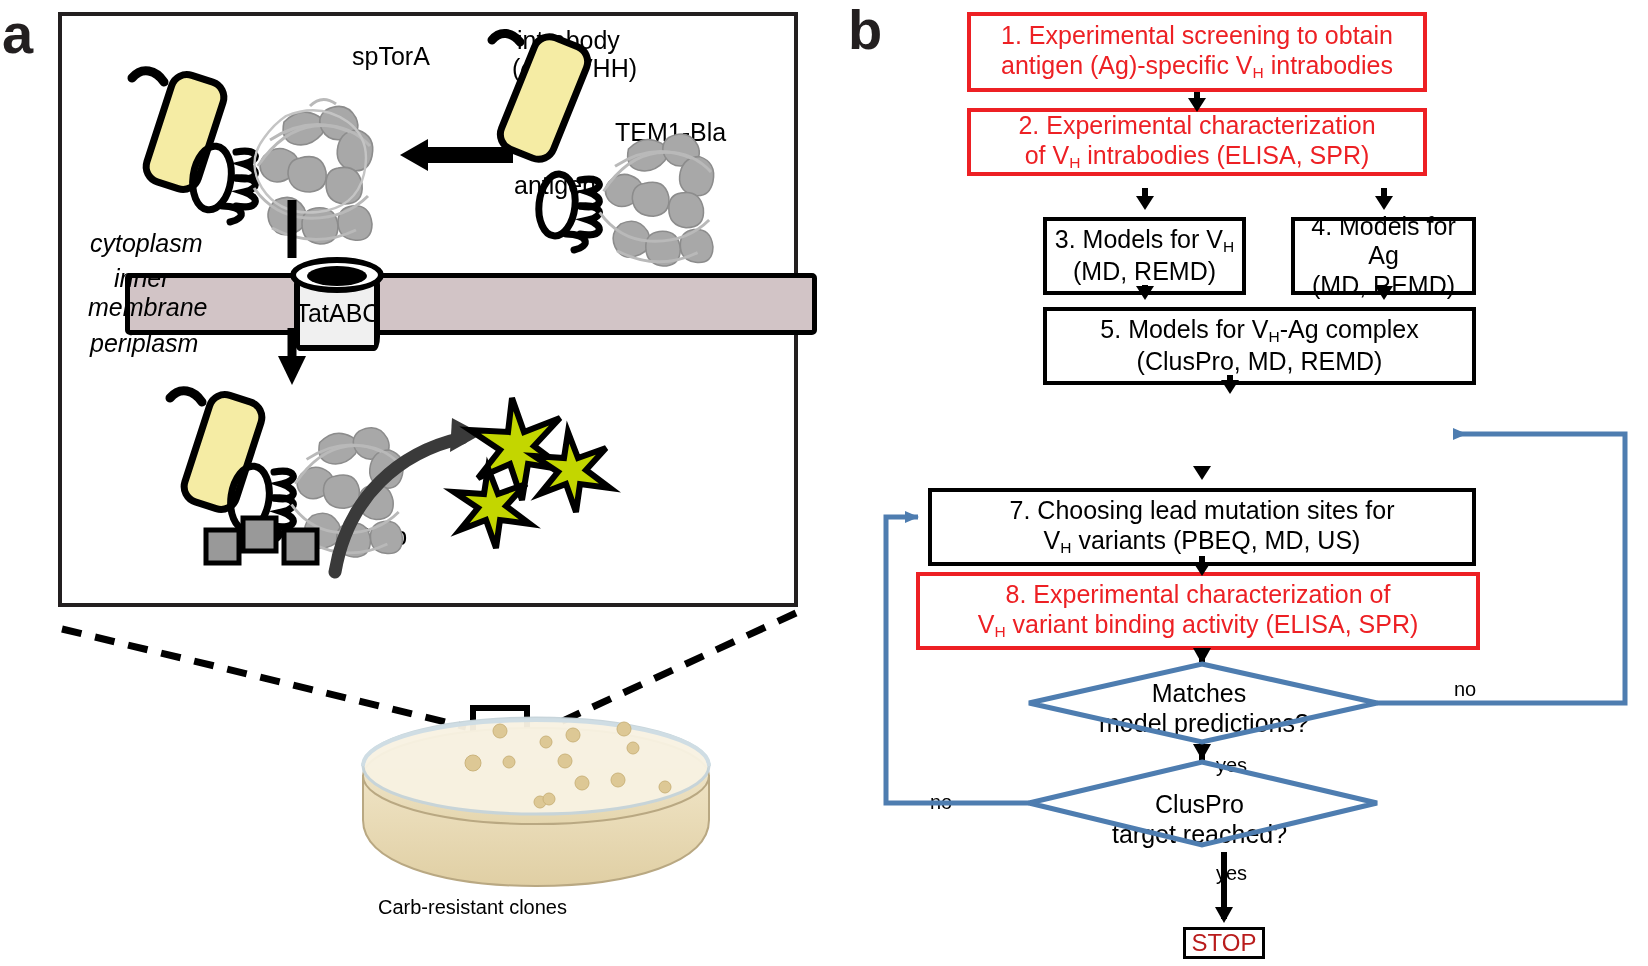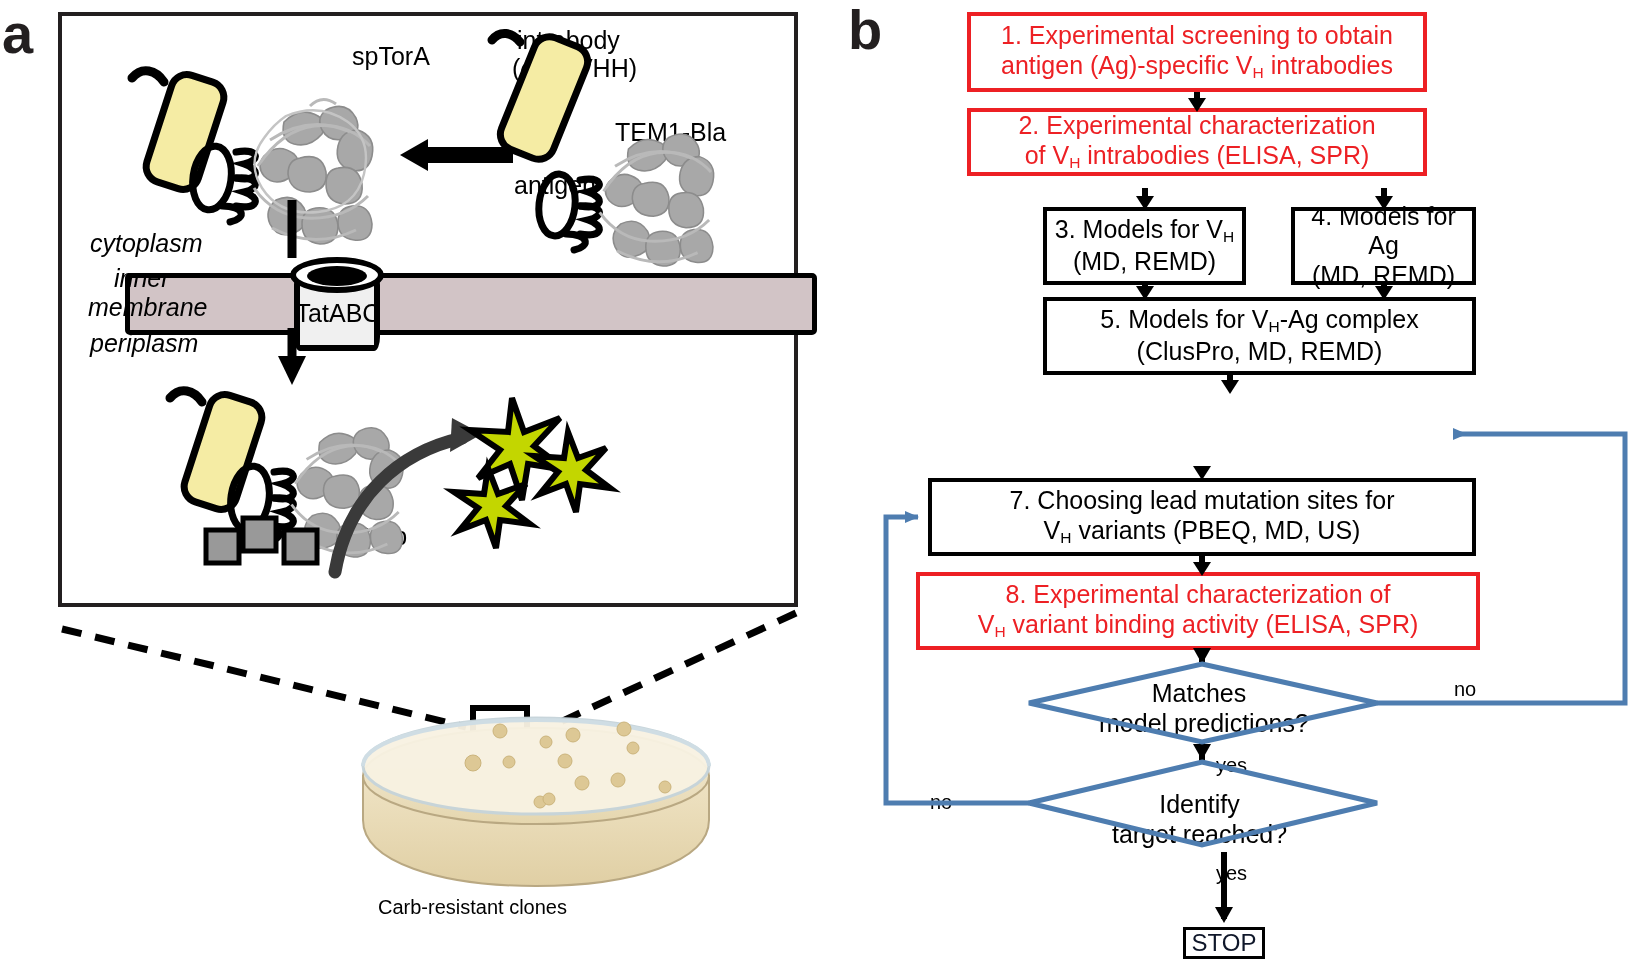--- a/index.html
+++ b/index.html
@@ -96,21 +96,21 @@
     position: absolute;
     display: flex;
     align-items: center;
     justify-content: center;
     text-align: center;
     font-size: 25px;
     line-height: 1.18;
     background: #fff;
     padding: 14px 6px;
   }
-  .fbox.black { border: 4px solid #000; color: #000; }
+  .fbox.black { border: 4px solid #000; color: #000; margin-top: 10px; }
   .fbox.red   { border: 4px solid #ED2024; color: #ED2024; }
   .fbox sub { font-size: 0.62em; vertical-align: -0.28em; }
 
   .dlabel {
     position: absolute;
     font-size: 20px;
     color: #000;
     white-space: nowrap;
   }
   .diamond-text {
@@ -121,21 +121,21 @@
     text-align: center;
     white-space: nowrap;
   }
   #stop-box {
     position: absolute;
     left: 1183px; top: 927px;
     width: 82px; height: 32px;
     border: 3px solid #000;
     background: #fff;
     display: flex; align-items: center; justify-content: center;
-    font-size: 24px; color: #0f172a;
+    font-size: 24px; color: #b91c1c;
   }
   #fc-svg { position: absolute; left: 0; top: 0; width: 1648px; height: 966px; pointer-events: none; }
 </style>
 </head>
 <body>
 
 <div class="figure">
 
   <div class="panel-letter" id="panel-a-letter">a</div>
 
@@ -386,21 +386,21 @@
       <span>8. Experimental characterization of</span><br>
       <span>V</span><sub>H</sub><span> variant binding activity (ELISA, SPR)</span>
     </div>
   </div>
 
   <div class="diamond-text" style="left:1099px; top:678px; width:200px;">
     <span>Matches</span><br>
     <span>model predictions?</span>
   </div>
   <div class="diamond-text" style="left:1112px; top:789px; width:175px;">
-    <span>Identify</span><br>
+    <span>ClusPro</span><br>
     <span>target reached?</span>
   </div>
 
   <div class="dlabel" style="left:1454px; top:678px;">no</div>
   <div class="dlabel" style="left:1216px; top:754px;">yes</div>
   <div class="dlabel" style="left:930px; top:791px;">no</div>
   <div class="dlabel" style="left:1216px; top:862px;">yes</div>
 
   <div id="stop-box">
     <span>STOP</span>

